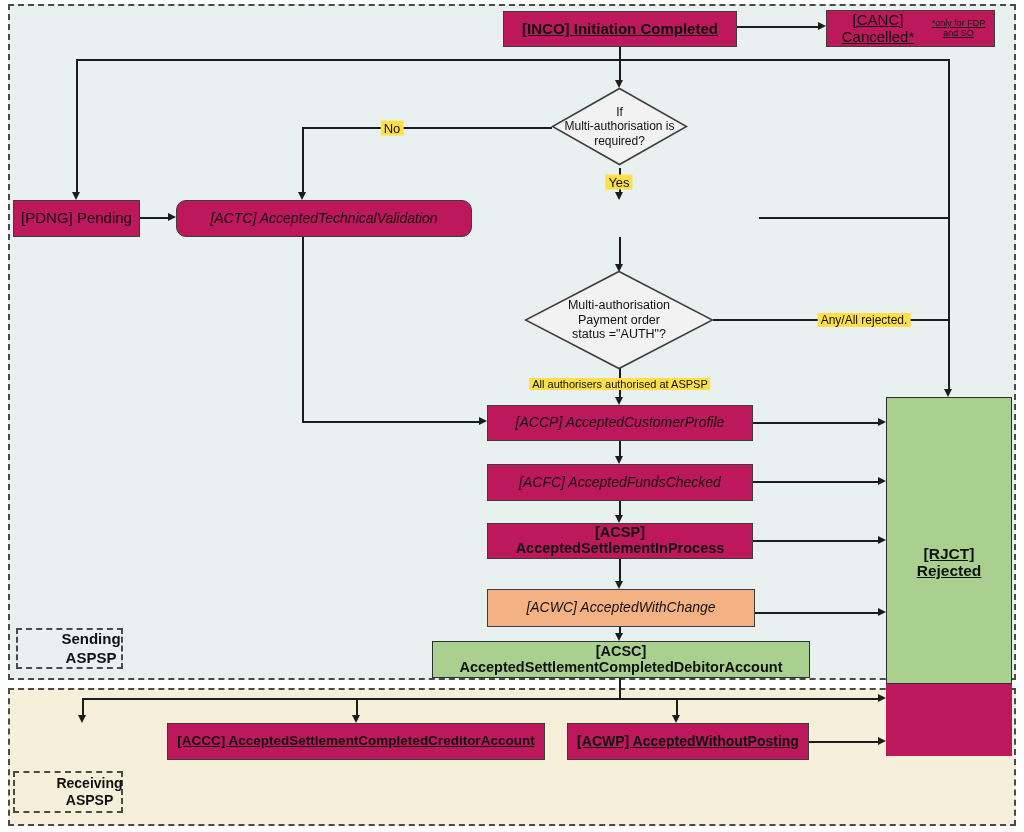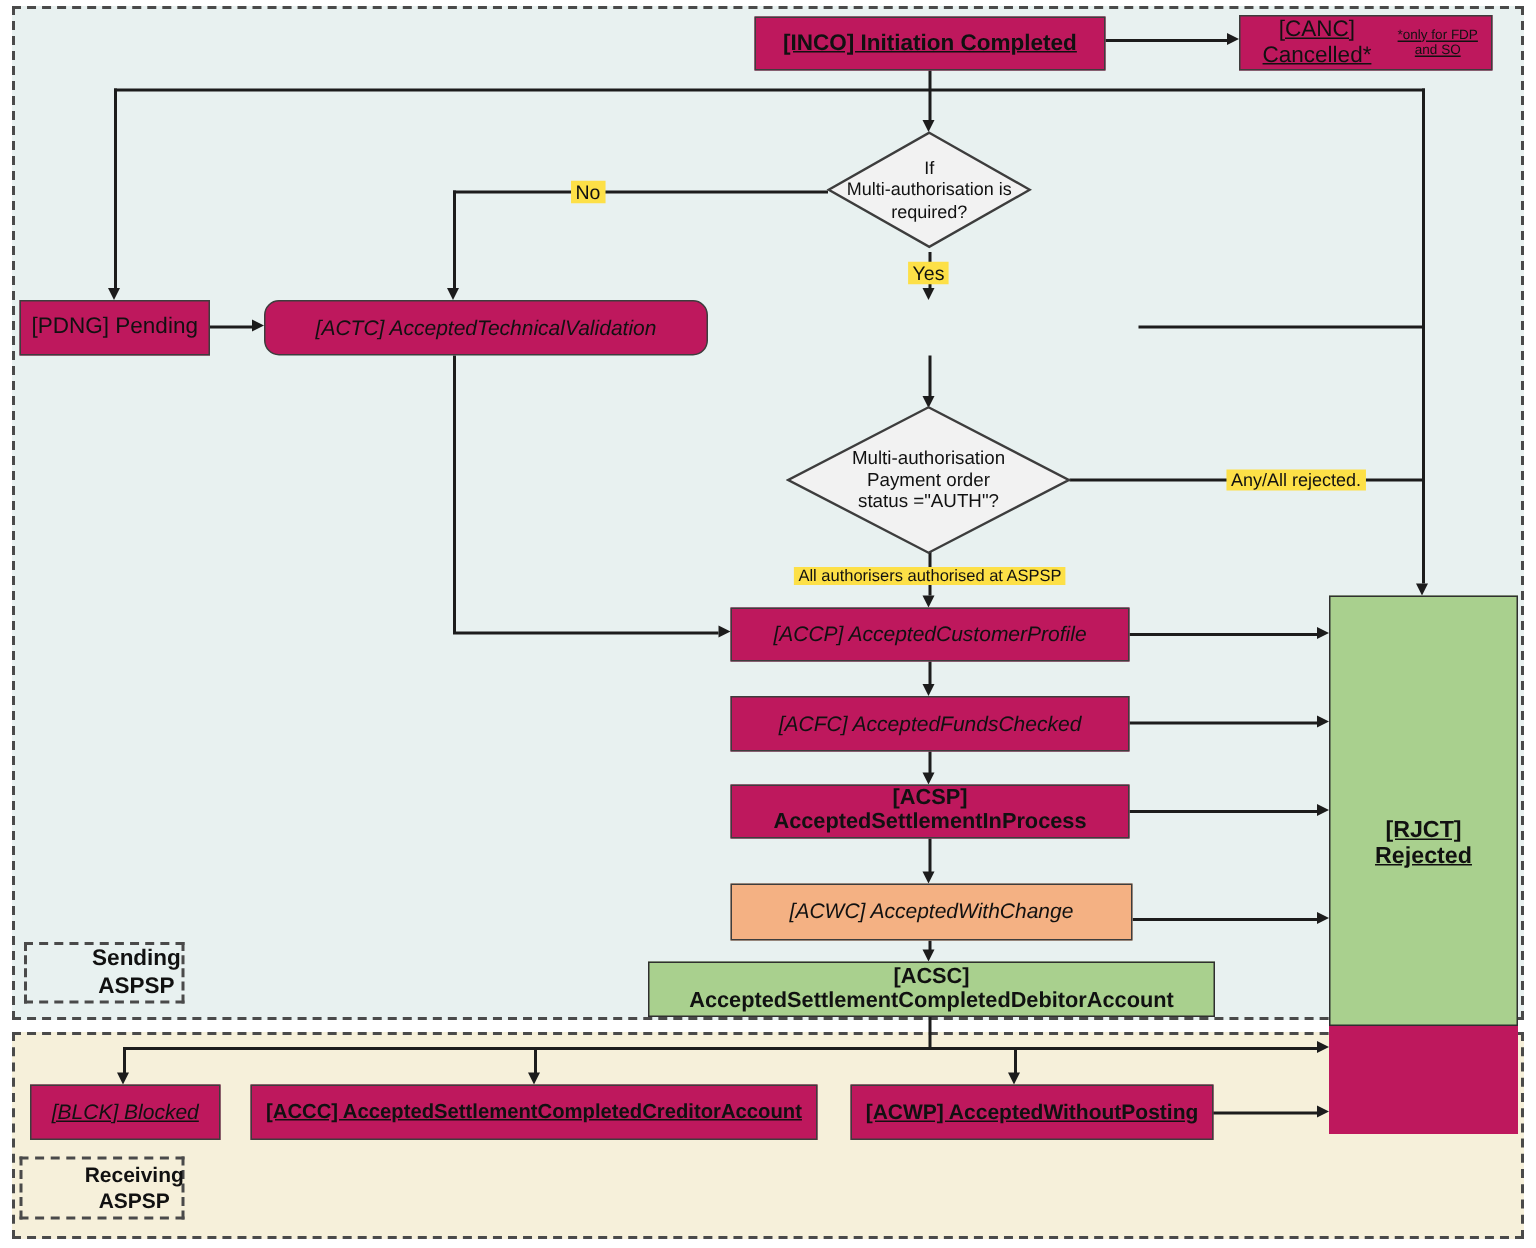--- a/index.html
+++ b/index.html
@@ -188,23 +188,20 @@
   <div class="node green b" style="left:432px;top:641px;width:378px;height:37px;font-size:14.5px;">
     <span>[ACSC] AcceptedSettlementCompletedDebitorAccount</span>
   </div>
 
   <div class="node gray noborder" style="left:886px;top:683px;width:126px;height:73px;z-index:3;"></div>
 
   <div class="node green b u rjct-text" style="left:886px;top:397px;width:126px;height:287px;font-size:15.5px;z-index:3;">
     <span>[RJCT] Rejected</span>
   </div>
 
-  <div class="node gray i u" style="left:20px;top:723px;width:127px;height:37px;">
-    <span>[BLCK] Blocked</span>
-  </div>
 
   <div class="node gray b u" style="left:167px;top:723px;width:378px;height:37px;font-size:13.5px;">
     <span>[ACCC] AcceptedSettlementCompletedCreditorAccount</span>
   </div>
 
   <div class="node gray b u" style="left:567px;top:723px;width:242px;height:37px;">
     <span>[ACWP] AcceptedWithoutPosting</span>
   </div>
 
   <div class="labelbox" style="left:16px;top:628px;width:107px;height:41px;">

